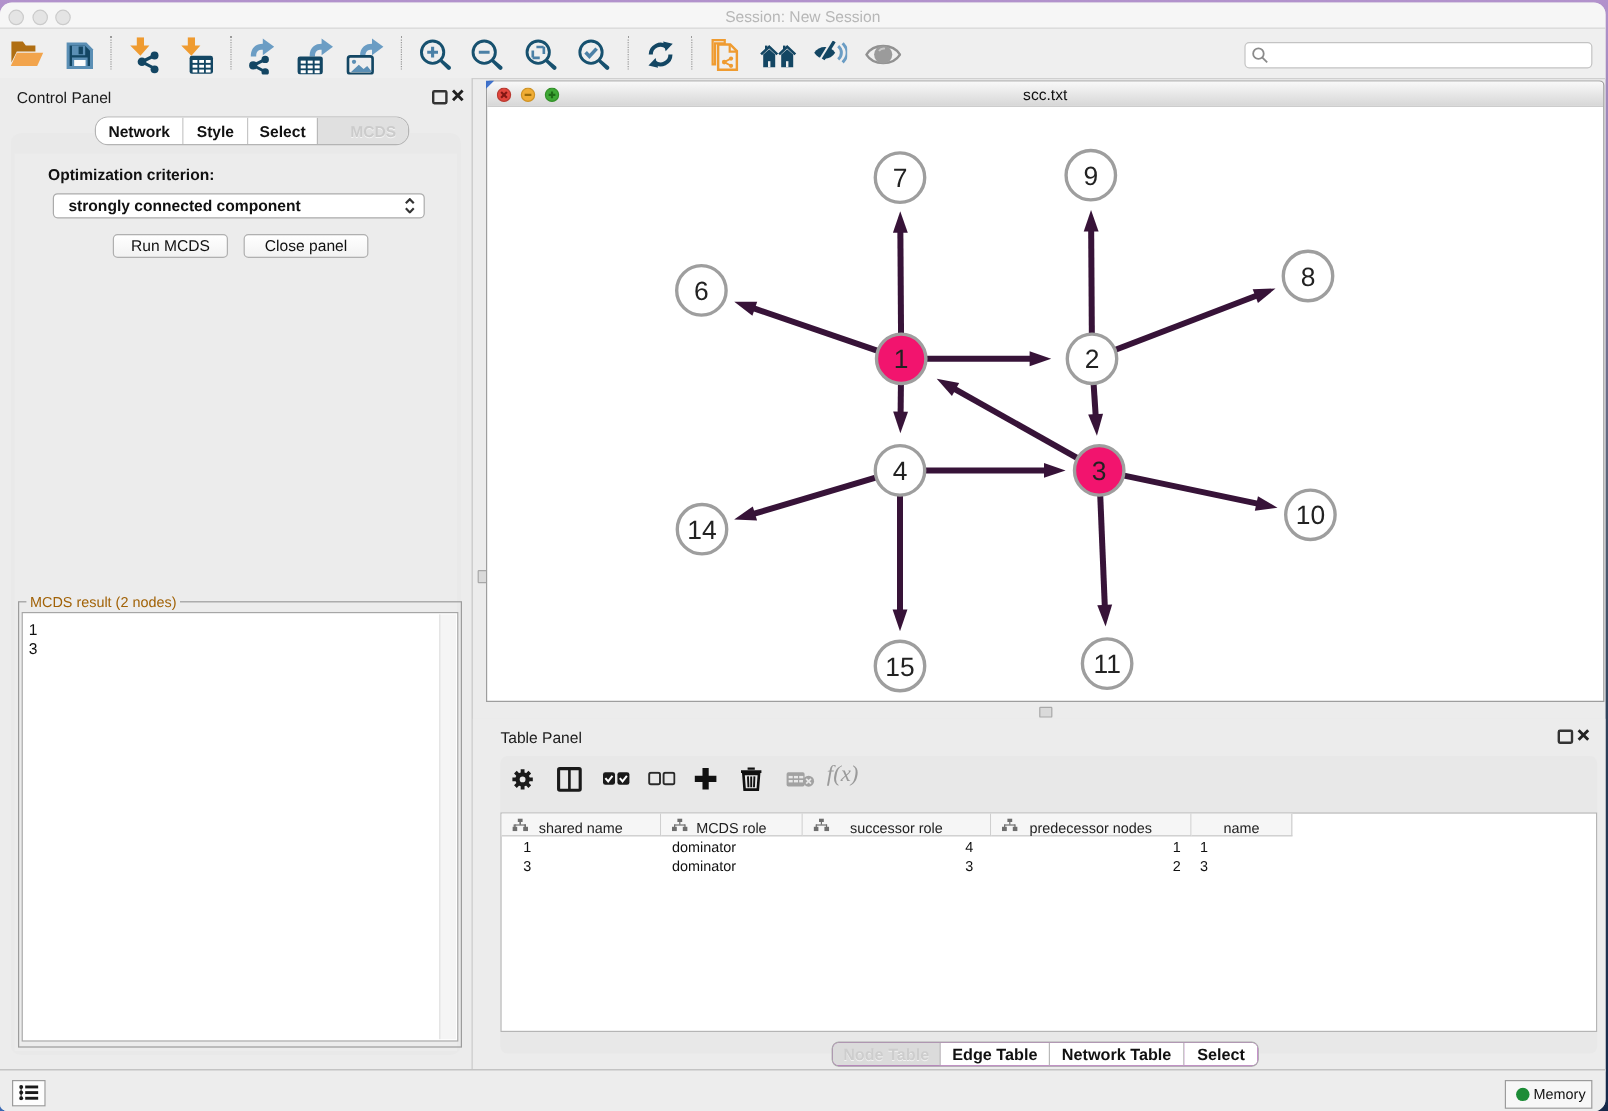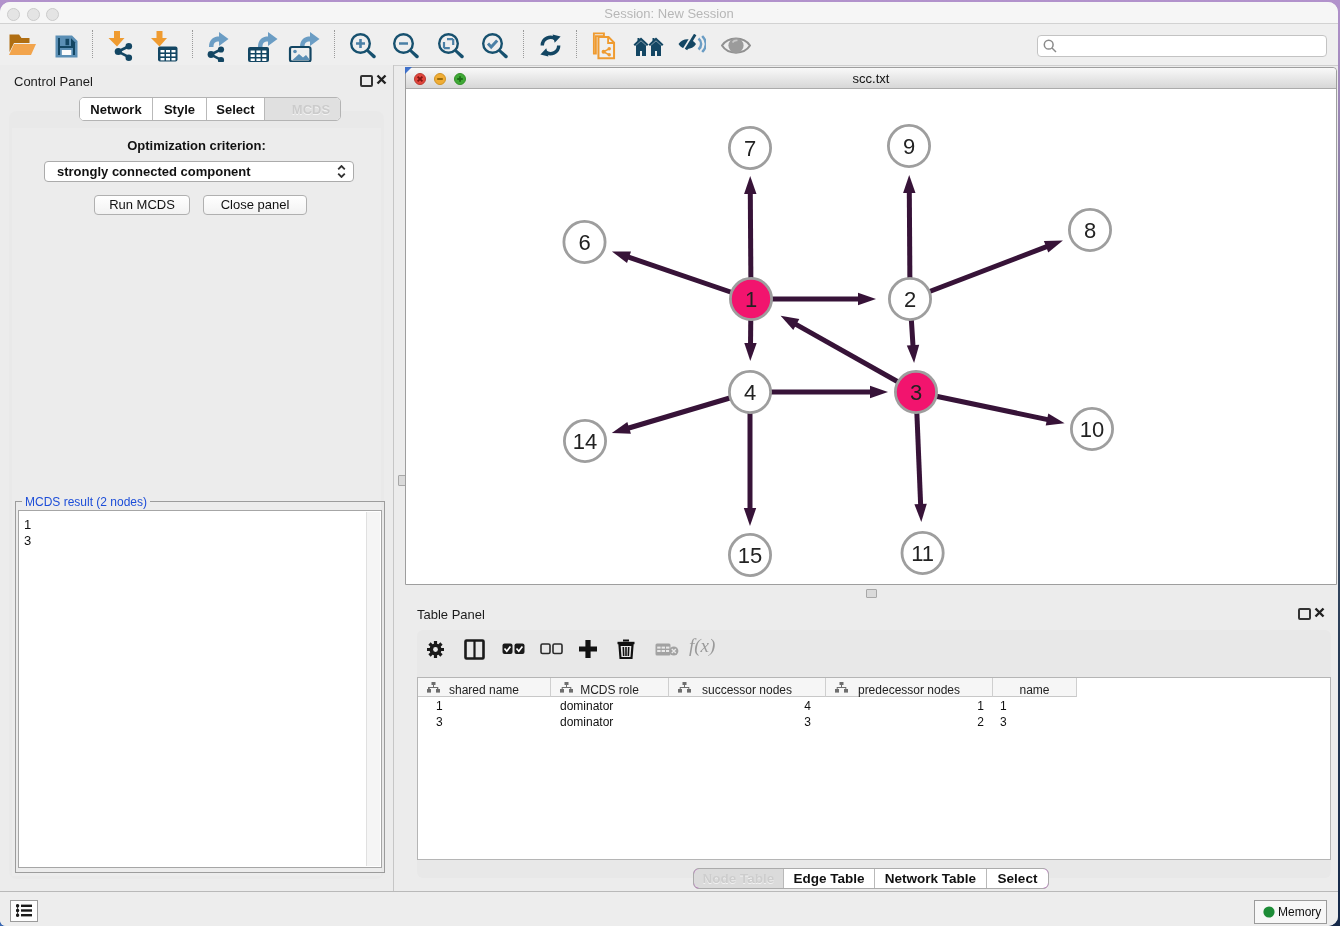--- a/index.html
+++ b/index.html
@@ -35,21 +35,21 @@
   .tabgroup .tab.sel{background:#e0e0e0;color:#cbcbcb;text-shadow:0 1px 0 #f4f4f4;}
   #cp-card{position:absolute;left:9px;top:46px;width:375px;height:768px;background:#e9e9e9;
            border-radius:8px;}
   #cp-inner{position:absolute;left:3px;top:17px;width:369px;height:748px;background:#ececec;}
   .btn{position:absolute;background:linear-gradient(#ffffff,#f2f2f2);border:1px solid #b0b0b0;border-radius:4px;
        font-size:13px;font-weight:normal;color:#111;text-align:center;}
   #dropdown{position:absolute;left:44px;top:96px;width:308px;height:19px;background:#fff;
             border:1px solid #ababab;border-radius:4px;font-size:13px;font-weight:bold;color:#111;}
   #mcds-group{position:absolute;left:15px;top:436px;width:368px;height:370px;
               border:1px solid #9c9c9c;}
-  #mcds-label{position:absolute;left:6px;top:-7px;background:#ececec;padding:0 3px;font-size:12px;color:#1d4ed8;}
+  #mcds-label{position:absolute;left:6px;top:-7px;background:#ececec;padding:0 3px;font-size:12px;color:#a16207;}
   #mcds-list{position:absolute;left:2px;top:8px;width:362px;height:356px;background:#fff;
              border:1px solid #a6a6a6;font-size:13px;color:#111;}
   #mcds-scroll{position:absolute;right:1px;top:1px;width:13px;height:354px;background:#f5f5f5;
                border-left:1px solid #e0e0e0;}
   
   #netframe{position:absolute;left:405px;top:65px;width:932px;height:518px;background:#fff;
             border:1px solid #9e9e9e;border-radius:4px 4px 0 0;box-sizing:border-box;}
   #nettitle{position:absolute;left:0;top:0;width:930px;height:20px;
             background:linear-gradient(#f9f9f9,#d7d7d7);border-bottom:1px solid #ababab;
             border-radius:4px 4px 0 0;}
@@ -252,27 +252,27 @@
 
   <div id="leftpanel">
     <div class="panel-title" style="position:absolute;left:14px;top:9px;">Control Panel</div>
     <div class="floatbtn" style="left:360px;top:10px;"></div>
     <svg style="position:absolute;left:376px;top:9px;" width="11" height="11" viewBox="0 0 11 11">
       <path d="M1.5,1.5 L9.5,9.5 M9.5,1.5 L1.5,9.5" stroke="#222" stroke-width="2.4"></path>
     </svg>
     <div id="cp-card">
         <div id="cp-inner"></div>
       </div>
-    <div class="tabgroup" style="left:79px;top:32px;height:22px;">
+    <div class="tabgroup" style="left:79px;top:32px;height:22px;border-radius:11px;">
       <div class="tab" style="width:72px;">Network</div>
       <div class="tab" style="width:53px;">Style</div>
       <div class="tab" style="width:57px;">Select</div>
       <div class="tab sel" style="width:58px;">MCDS</div>
     </div>
-    <div style="position:absolute;left:0;top:73px;width:393px;text-align:center;font-size:13px;font-weight:bold;color:#111;">Optimization criterion:</div>
+    <div style="position:absolute;left:0;top:73px;width:393px;font-size:13px;font-weight:bold;color:#111;padding-left:40px;">Optimization criterion:</div>
     <div id="dropdown">
       <span style="position:absolute;left:12px;top:2px;">strongly connected component</span>
       <svg style="position:absolute;right:7px;top:3px;" width="9" height="13" viewBox="0 0 9 13">
         <path d="M1.2,4.4 L4.5,1 L7.8,4.4" fill="none" stroke="#333" stroke-width="1.8"></path>
         <path d="M1.2,8.6 L4.5,12 L7.8,8.6" fill="none" stroke="#333" stroke-width="1.8"></path>
       </svg>
     </div>
     <div class="btn" style="left:94px;top:130px;width:94px;height:18px;line-height:18px;">Run MCDS</div>
     <div class="btn" style="left:203px;top:130px;width:102px;height:18px;line-height:18px;">Close panel</div>
     <div id="mcds-group">
@@ -453,21 +453,21 @@
                 <rect x="0" y="7" width="4" height="3.6"></rect>
                 <rect x="9" y="7" width="4" height="3.6"></rect>
                 <rect x="2" y="5" width="9" height="1"></rect>
                 <rect x="1.7" y="5" width="1" height="2.2"></rect>
                 <rect x="10.3" y="5" width="1" height="2.2"></rect>
                 <rect x="6" y="2.8" width="1" height="2.4"></rect>
               </g>
             </svg>
         </div>
         <div class="thcell" style="left:251px;width:157px;">
-          <div class="thlabel">successor nodes</div>
+          <div class="thlabel">successor role</div>
           <svg style="position:absolute;left:9px;top:4px;" width="13" height="11" viewBox="0 0 13 11">
               <g fill="#6e6e6e">
                 <rect x="4.5" y="0" width="4" height="3"></rect>
                 <rect x="0" y="7" width="4" height="3.6"></rect>
                 <rect x="9" y="7" width="4" height="3.6"></rect>
                 <rect x="2" y="5" width="9" height="1"></rect>
                 <rect x="1.7" y="5" width="1" height="2.2"></rect>
                 <rect x="10.3" y="5" width="1" height="2.2"></rect>
                 <rect x="6" y="2.8" width="1" height="2.4"></rect>
               </g>

